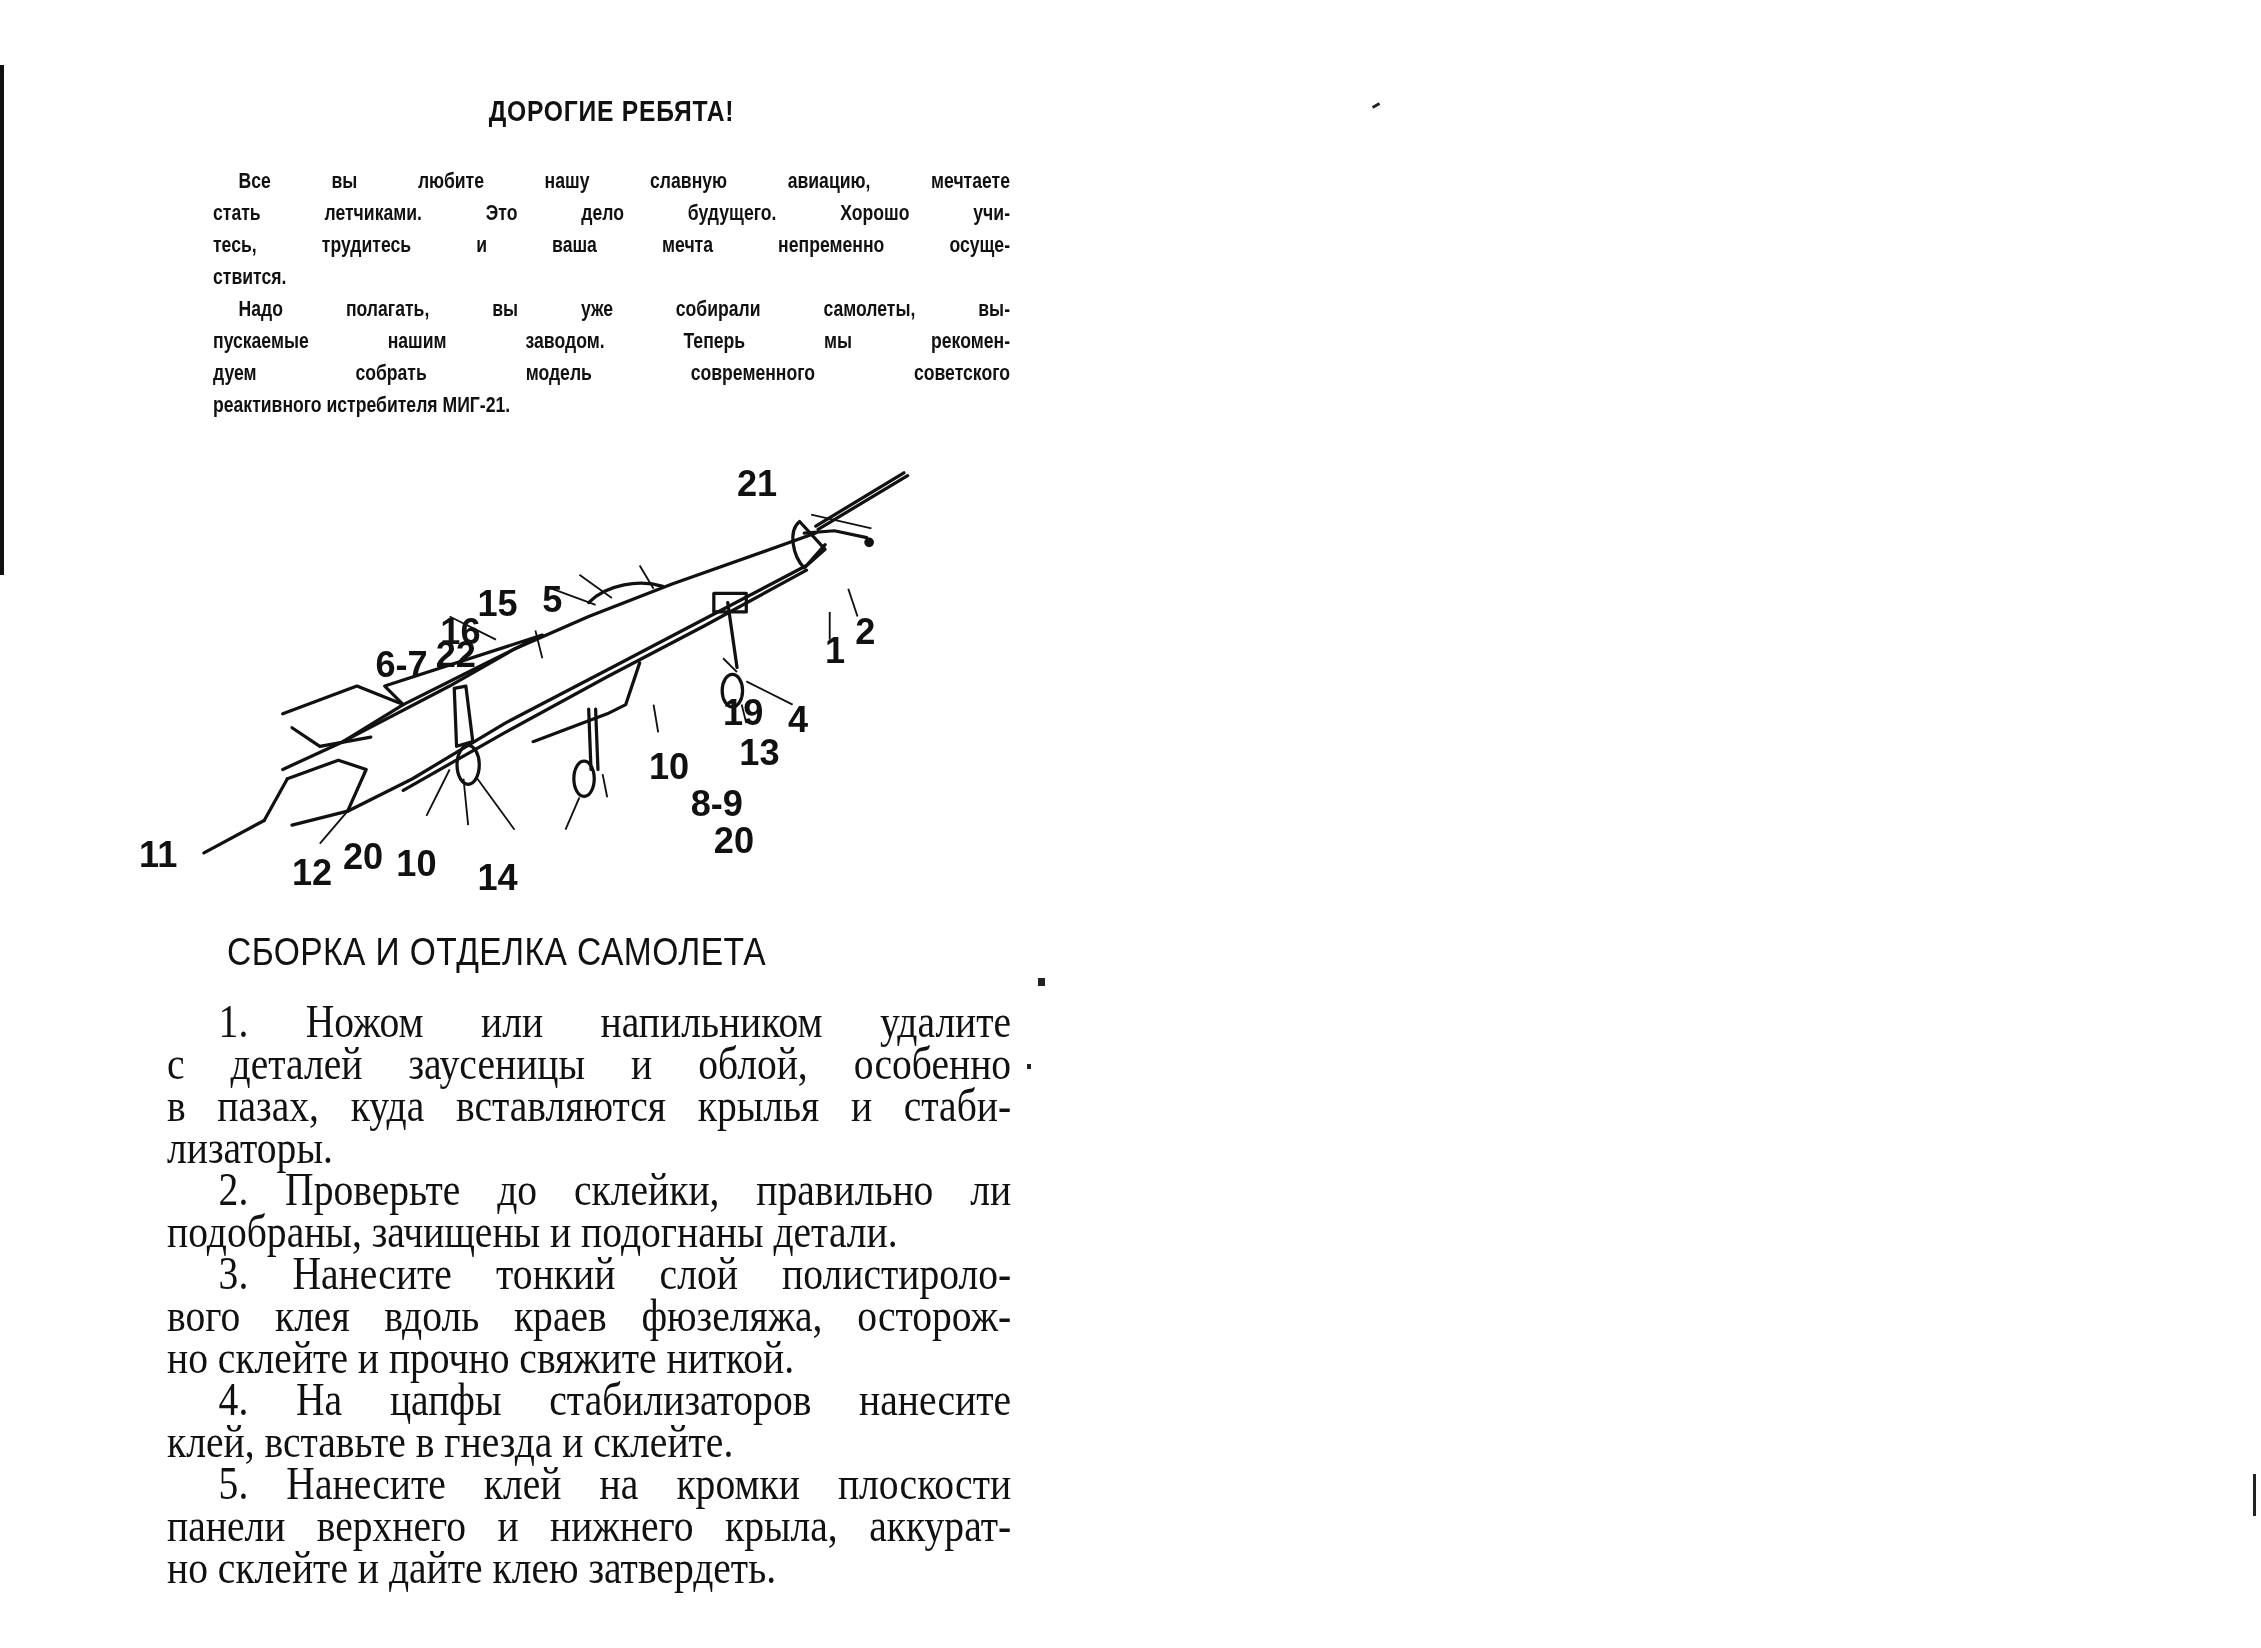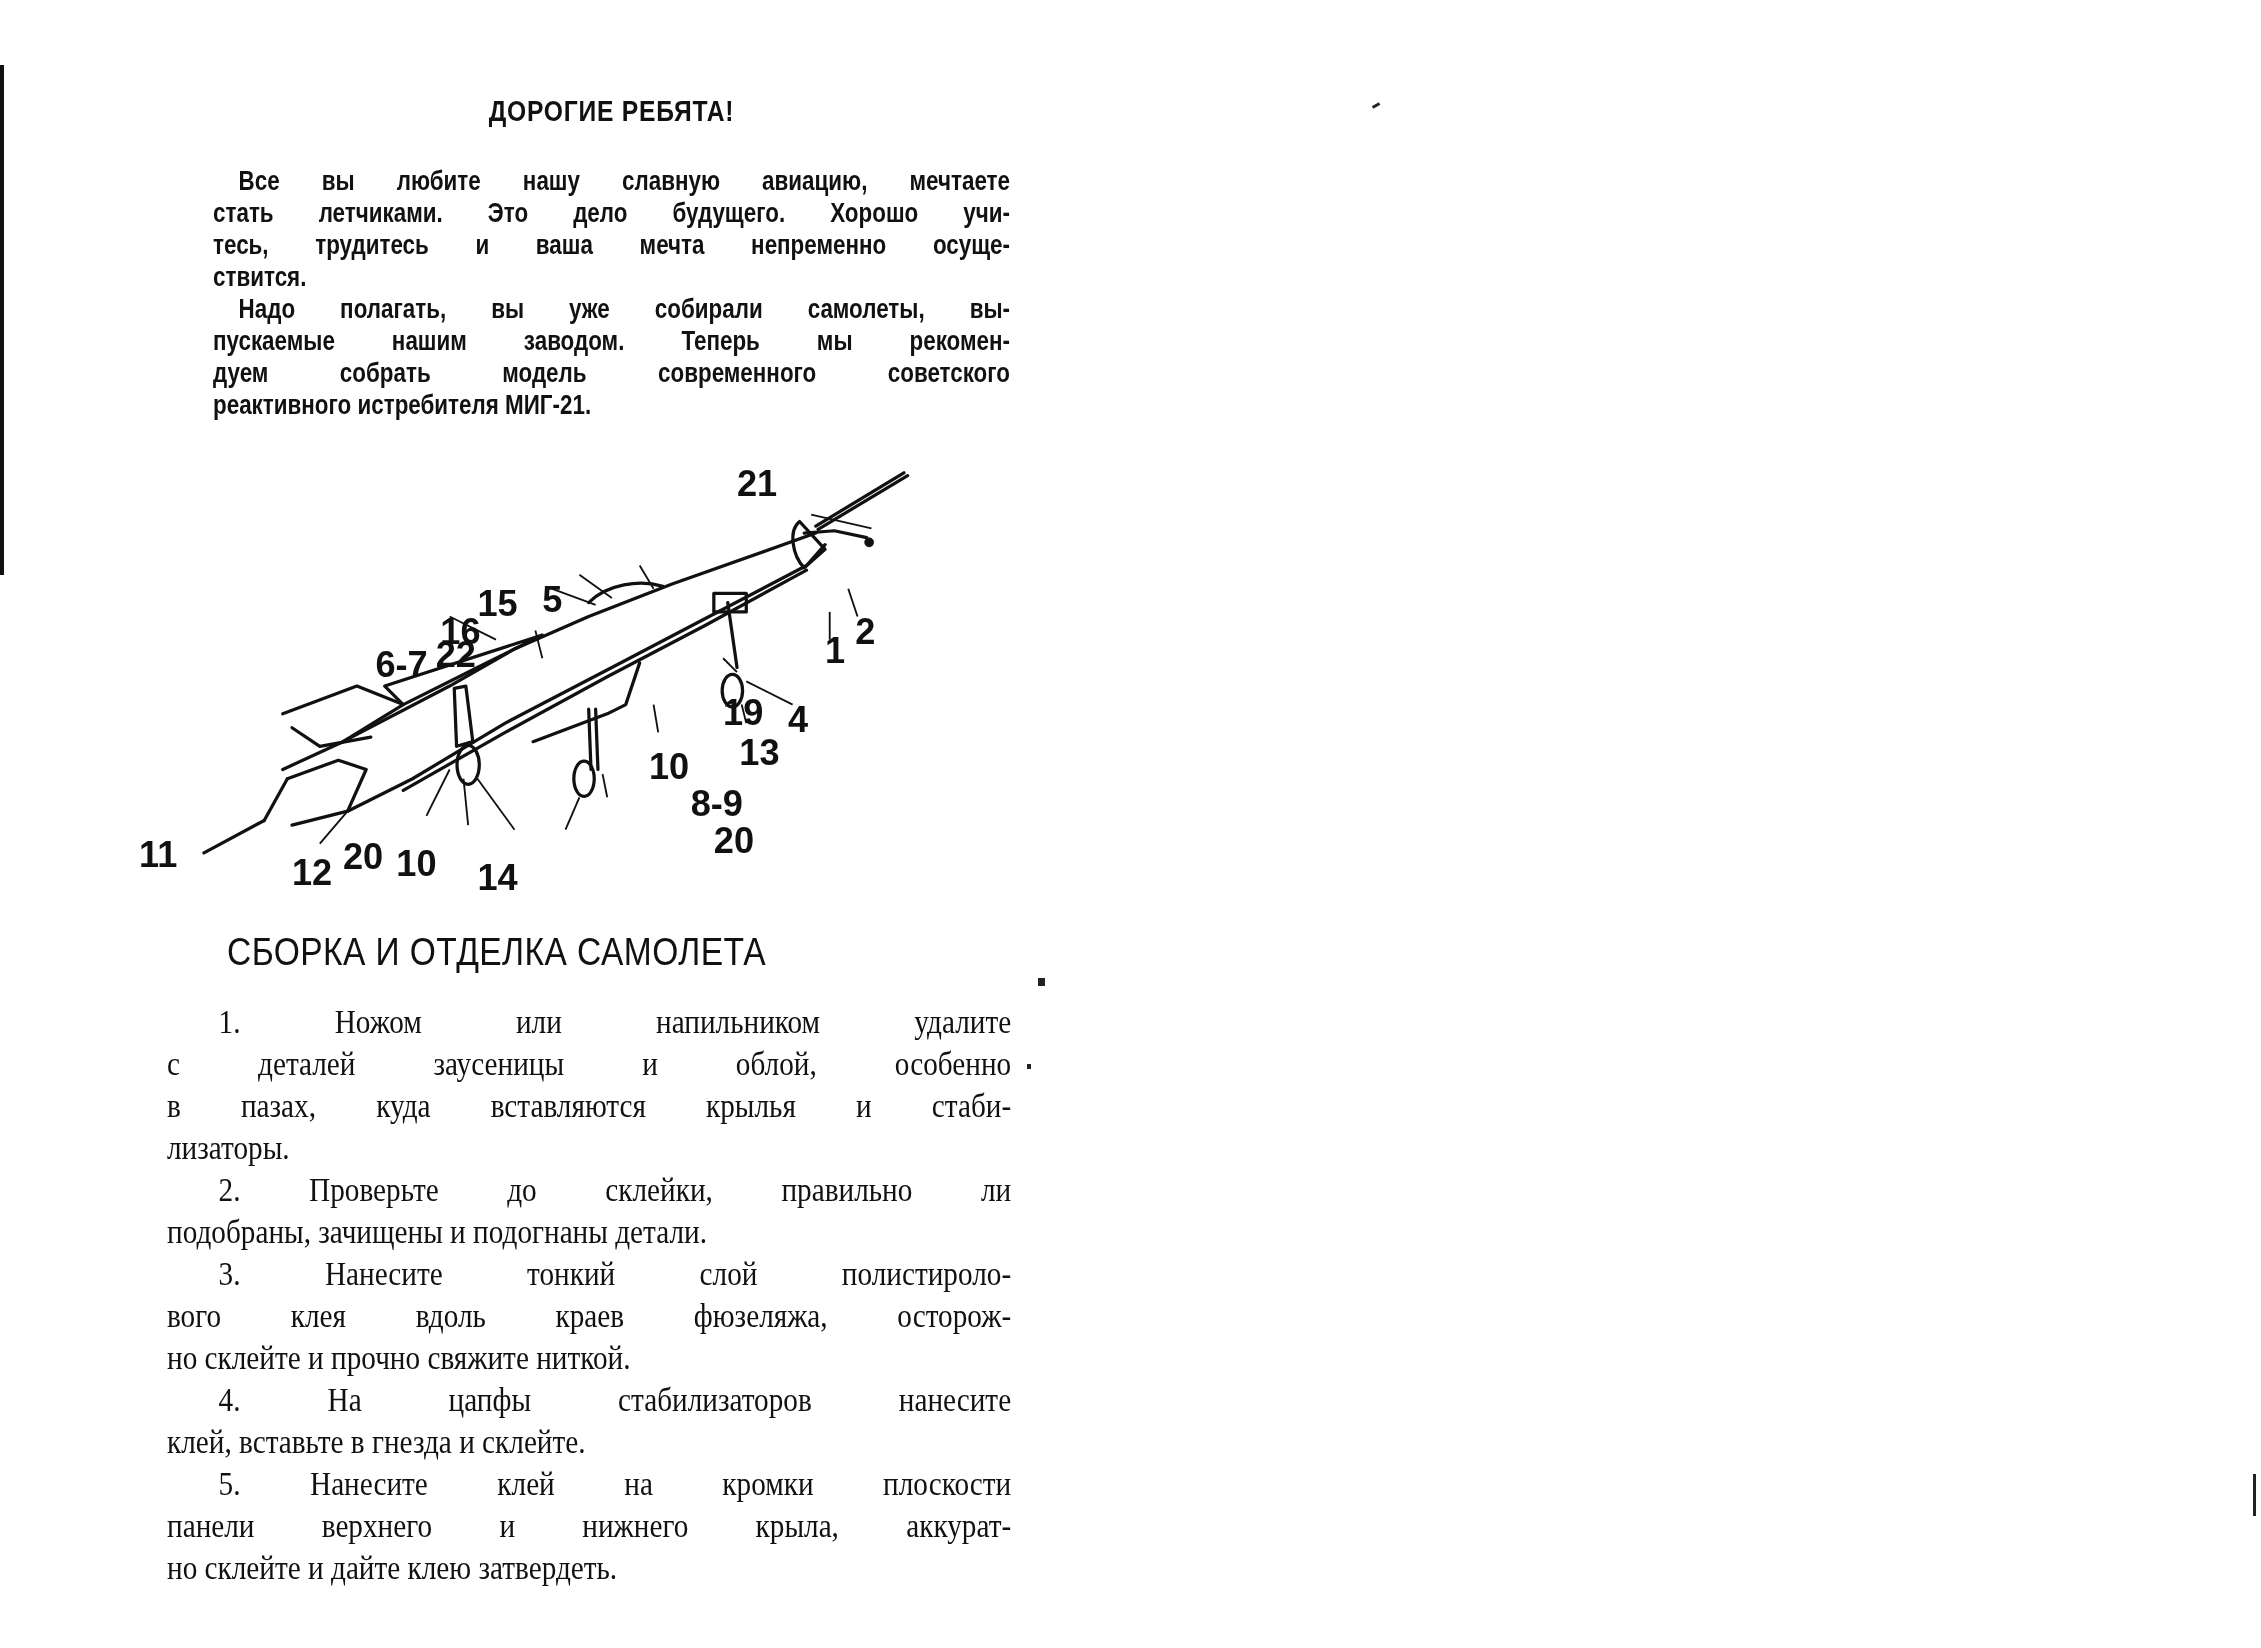--- a/index.html
+++ b/index.html
@@ -8,30 +8,30 @@
   .page { position: absolute; top: 0; height: 1212px; }
   #left-page { left: 0; width: 1131px; }
   #right-page { left: 1131px; width: 1130px; }
   .binding { position: absolute; left: 0; top: 65px; width: 3.7px; height: 510px;
              background: #111; }
   .title-bold { position: absolute; left: 213px; width: 797px; top: 95px;
                 text-align: center; font-family: "Liberation Sans Narrow","Liberation Sans", sans-serif;
                 font-weight: bold; font-size: 29px; letter-spacing: 0.9px; transform: scaleX(0.85); }
   .intro { position: absolute; left: 213px; width: 797px; top: 165px;
            font-family: "Liberation Sans", sans-serif; font-weight: bold;
-           font-size: 28px; line-height: 32px; }
+           font-size: 22px; line-height: 32px; }
   .intro .line { display: block; text-align: justify; text-align-last: justify;
                  white-space: nowrap; transform: scaleX(0.80); transform-origin: left center; width: 125%; }
   .intro .line.last { text-align-last: left; }
   .figure { position: absolute; left: 125px; top: 445px; width: 881px; height: 445px; }
   .fig-label { font-family: "Liberation Sans", sans-serif; font-weight: bold; font-size: 78px; fill: #111; }
   .section-title { position: absolute; left: 227px; width: 723px; top: 930px;
                    font-family: "Liberation Sans", sans-serif; font-size: 39px;
                    letter-spacing: 0.5px; transform: scaleX(0.86); transform-origin: left center; white-space: nowrap; }
-  .steps { position: absolute; font-size: 34px; line-height: 42px; }
+  .steps { position: absolute; font-size: 46px; line-height: 42px; }
   #left-steps { left: 167px; width: 844px; top: 1001px; }
   .steps .line { display: block; white-space: nowrap; text-align: justify; text-align-last: justify;
                  transform: scaleX(0.86); transform-origin: left center; width: 116.3%; }
   .steps .line.first { padding-left: 60px; box-sizing: border-box; }
   .steps .line.last { text-align-last: left; }
   .speck { position: absolute; background: #222; }
 </style>
 </head>
 <body>
 

